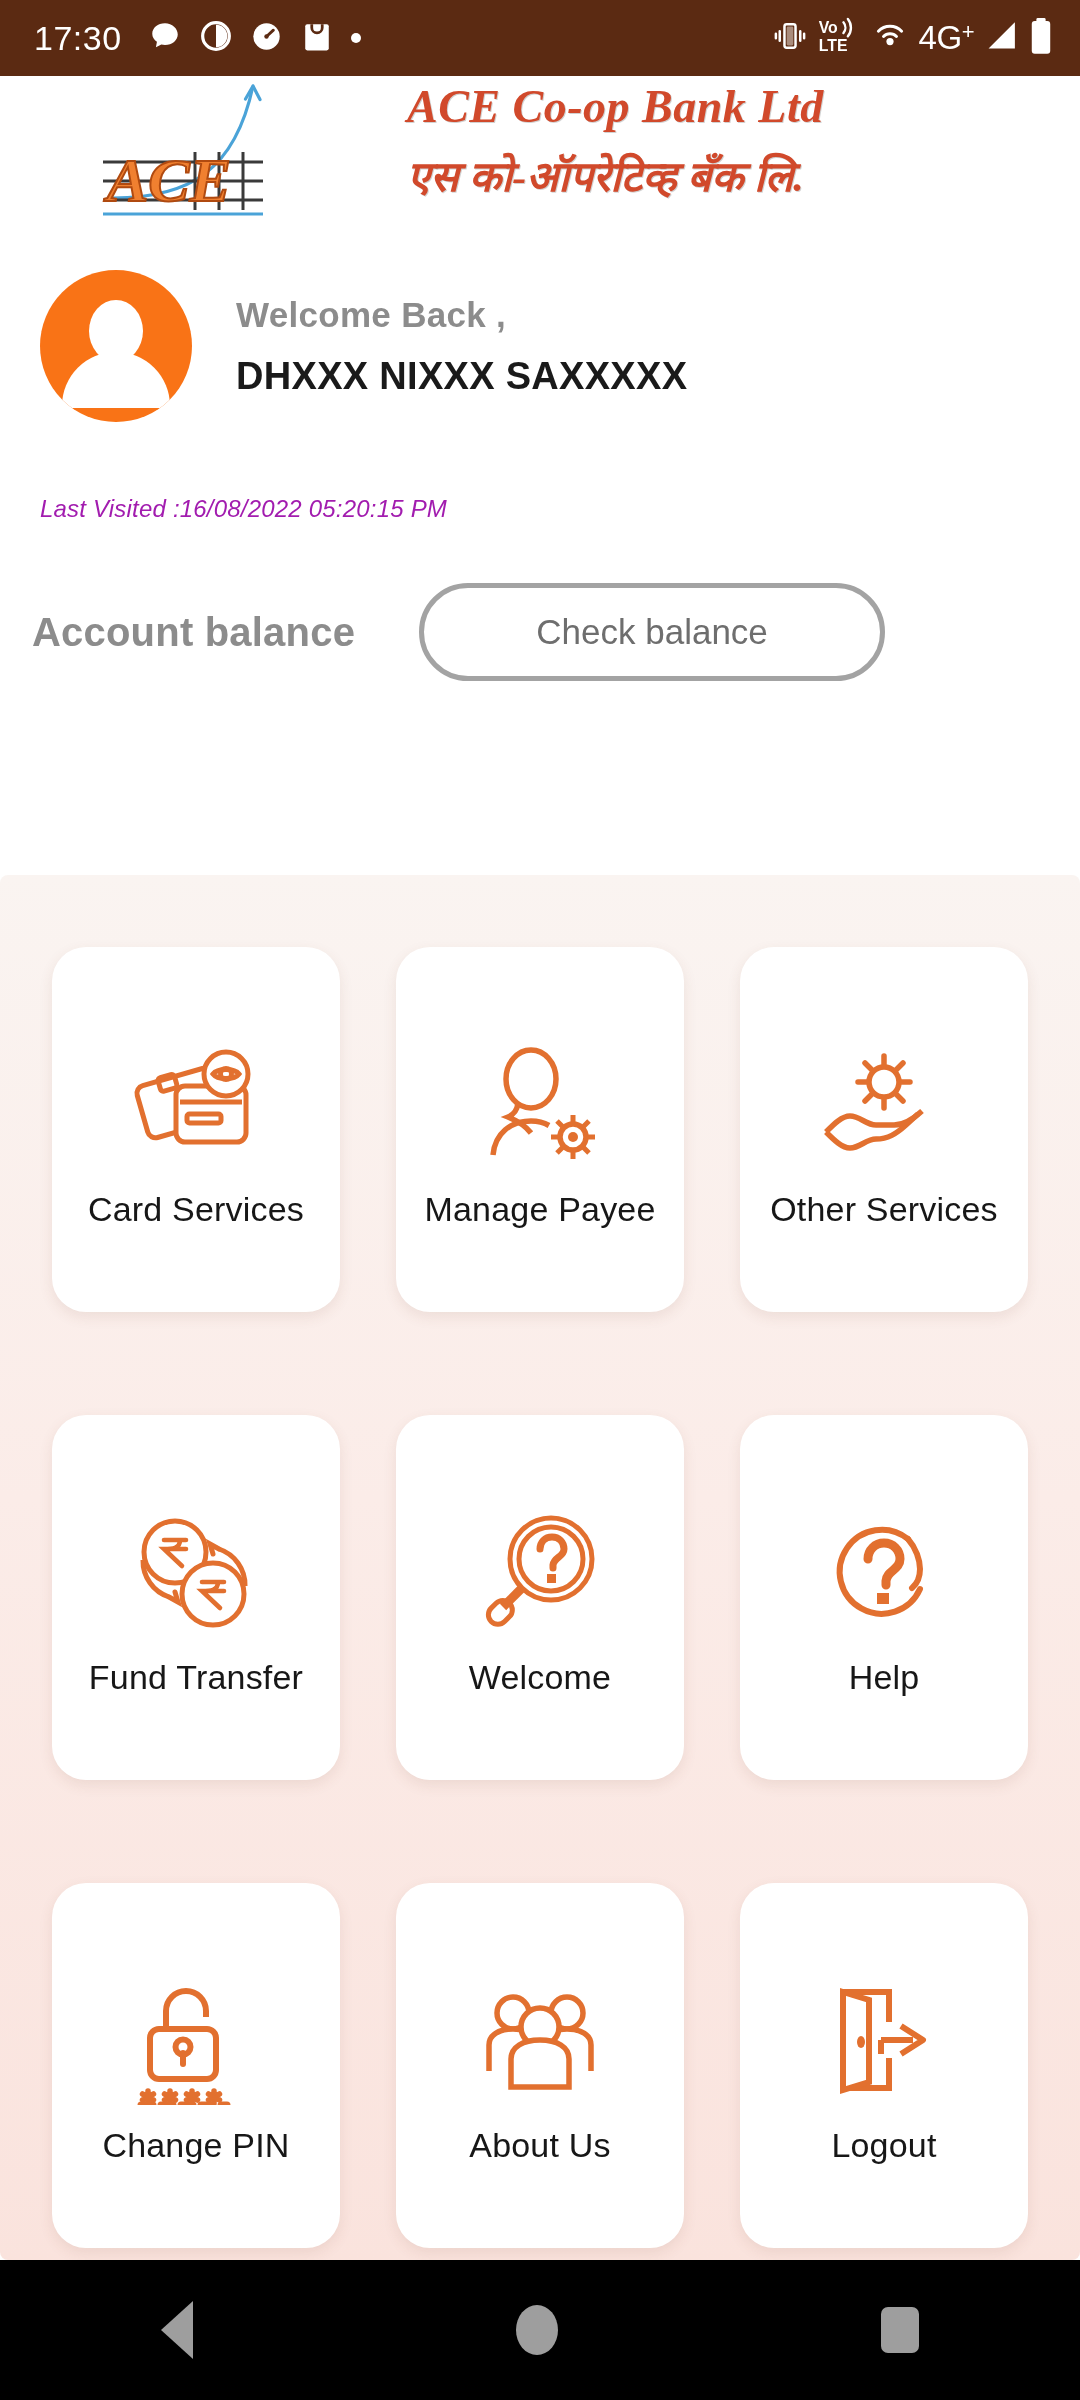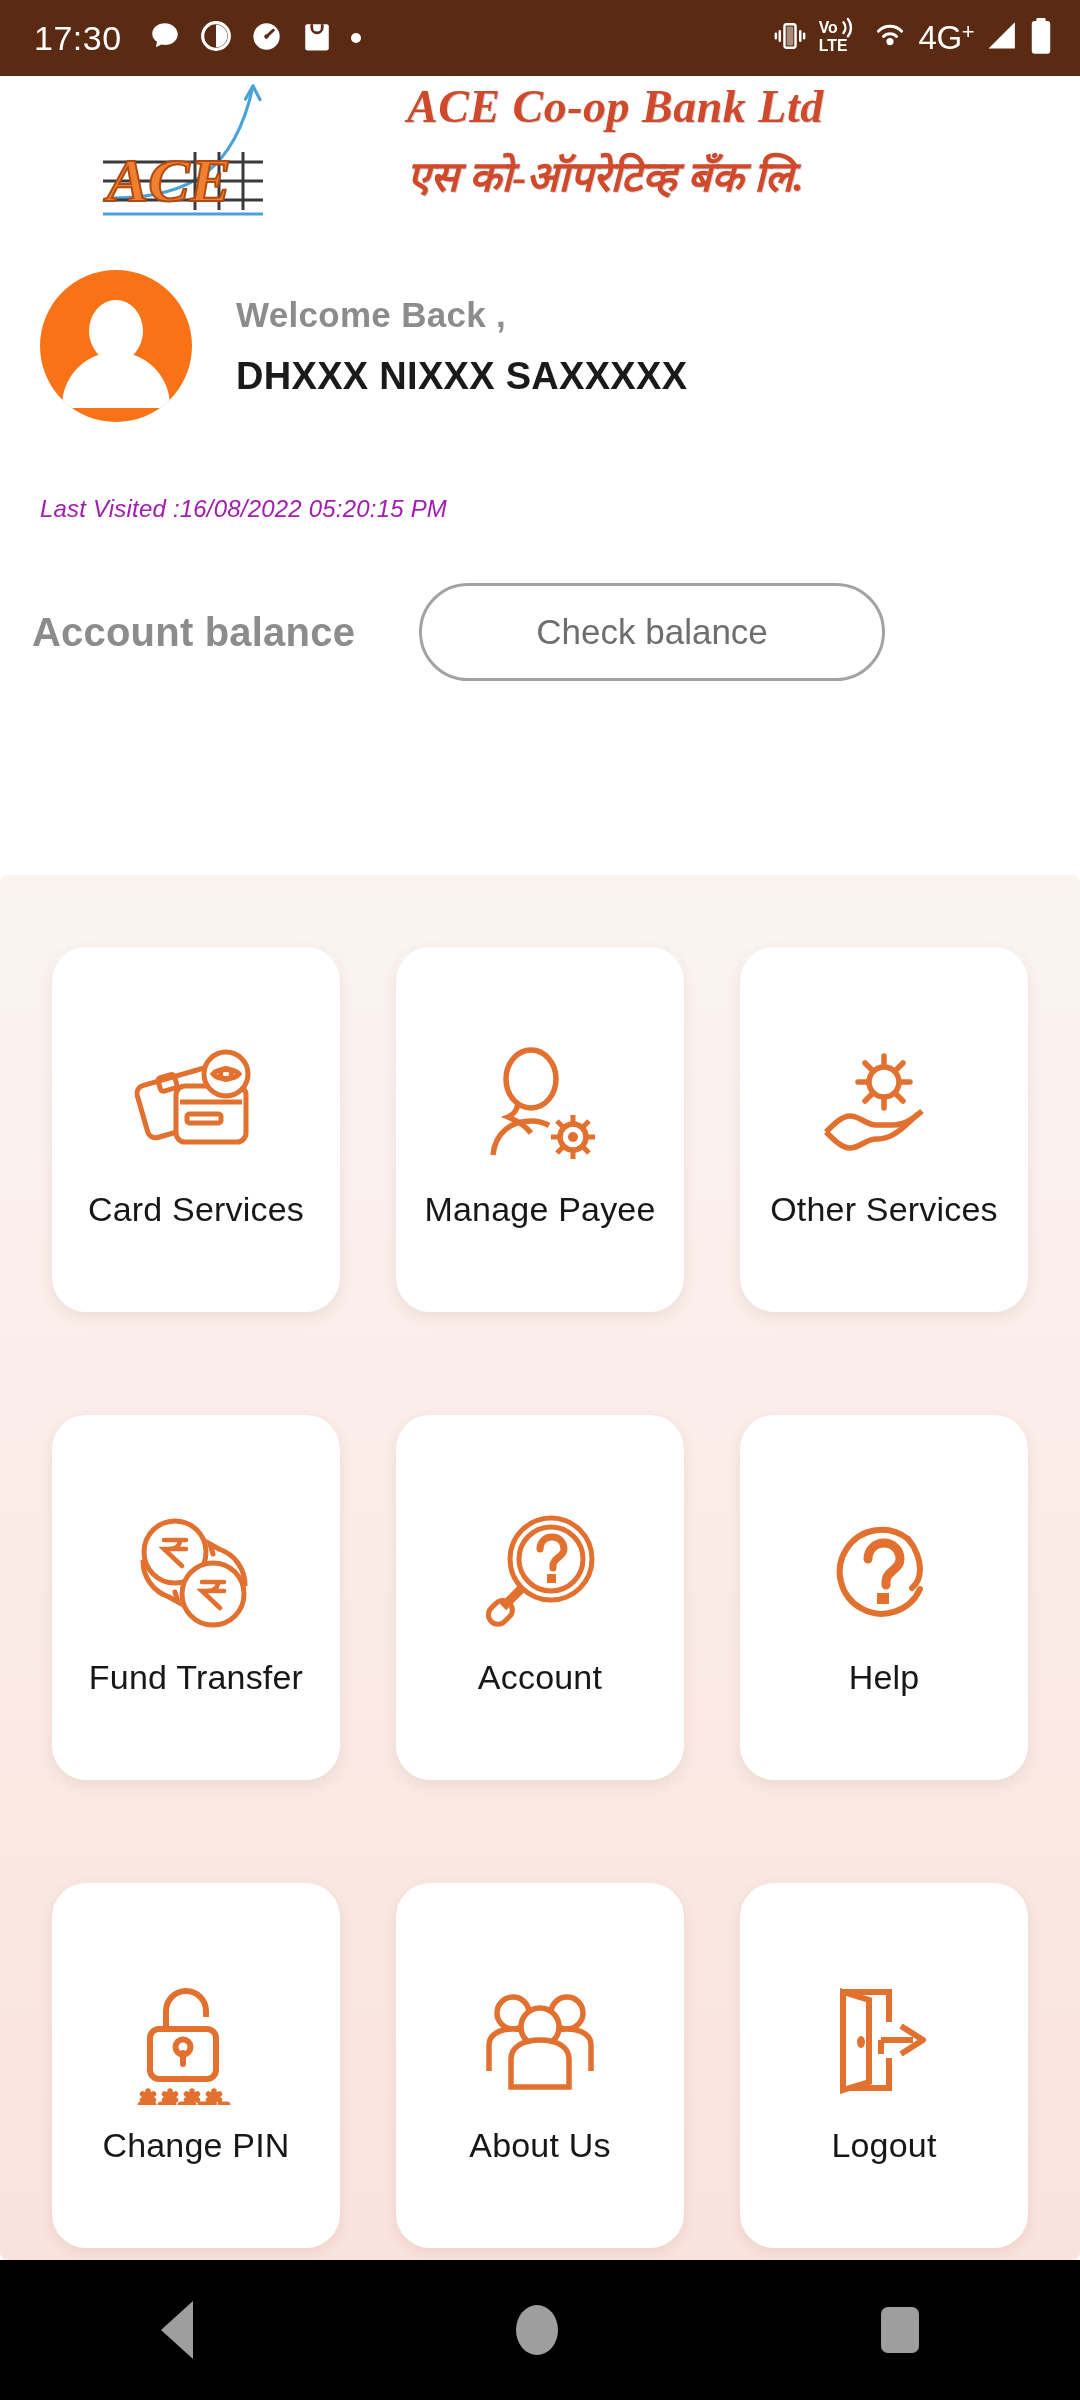--- a/index.html
+++ b/index.html
@@ -83,21 +83,21 @@
     position:absolute; top:572px; left:0; width:1080px; height:120px;
     display:flex; align-items:center;
   }
   .balance-label{
     margin-left:32px; font-size:40px; font-weight:700; color:#8c8c8c;
     letter-spacing:.2px;
   }
   .check-balance-btn{
     margin-left:64px;
     width:466px; height:98px;
-    border:3px solid #a3a3a3; border-radius:52px;
+    border:5px solid #a3a3a3; border-radius:52px;
     background:#fff; color:#6e6e6e; font-size:35px;
     font-family:"Liberation Sans", sans-serif;
     display:flex; align-items:center; justify-content:center;
     cursor:pointer;
   }
 
   
   .panel{
     position:absolute; top:875px; left:0; width:1080px; height:1385px;
     background:linear-gradient(180deg,#faf4f1 0%,#fbece8 45%,#fae3dd 100%);
@@ -331,21 +331,21 @@
       <div class="tile-icon">
         <svg width="126" height="124" viewBox="0 0 126 124" fill="none" stroke="#e2702f" stroke-width="5">
           <circle cx="74" cy="48" r="41"></circle>
           <circle cx="74" cy="48" r="32"></circle>
           <path d="M63 38c0-7 5-12 12-12s12 5 12 12c0 8-10 8-11 16v3" stroke-width="7" stroke-linecap="round"></path>
           <rect x="70" y="63" width="9" height="9" fill="#e2702f" stroke="none"></rect>
           <path d="M45 77 26 96" stroke-width="9"></path>
           <rect x="10" y="92" width="26" height="19" rx="9.5" transform="rotate(-45 23 101)"></rect>
         </svg>
       </div>
-      <div class="tile-label">Account</div>
+      <div class="tile-label">Welcome</div>
     </div>
 
     <div class="tile">
       <div class="tile-icon">
         <svg width="120" height="120" viewBox="0 0 120 120" fill="none" stroke="#e2702f" stroke-width="6">
           <path d="M96 76A42 42 0 1 1 84 26" stroke-linecap="round"></path>
           <path d="M84 26c8 9 12 21 12 30 0 8-2 14-8 19" stroke-linecap="round"></path>
           <path d="M44 46c0-9 7-16 16-16s16 7 16 16c0 11-13 11-14 22v4" stroke-width="9" stroke-linecap="round"></path>
           <rect x="53" y="80" width="12" height="11" fill="#e2702f" stroke="none"></rect>
         </svg>

